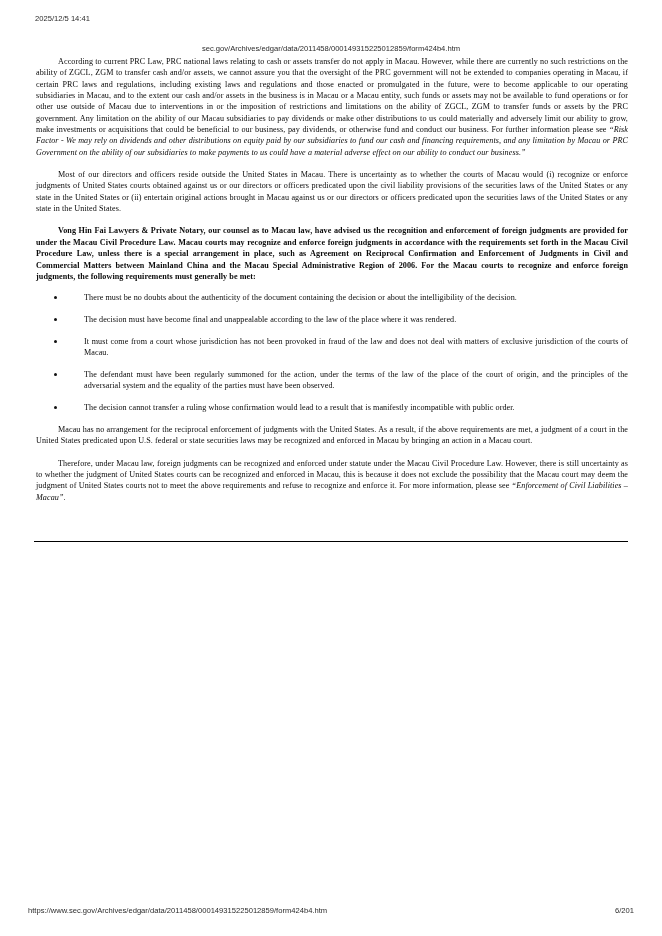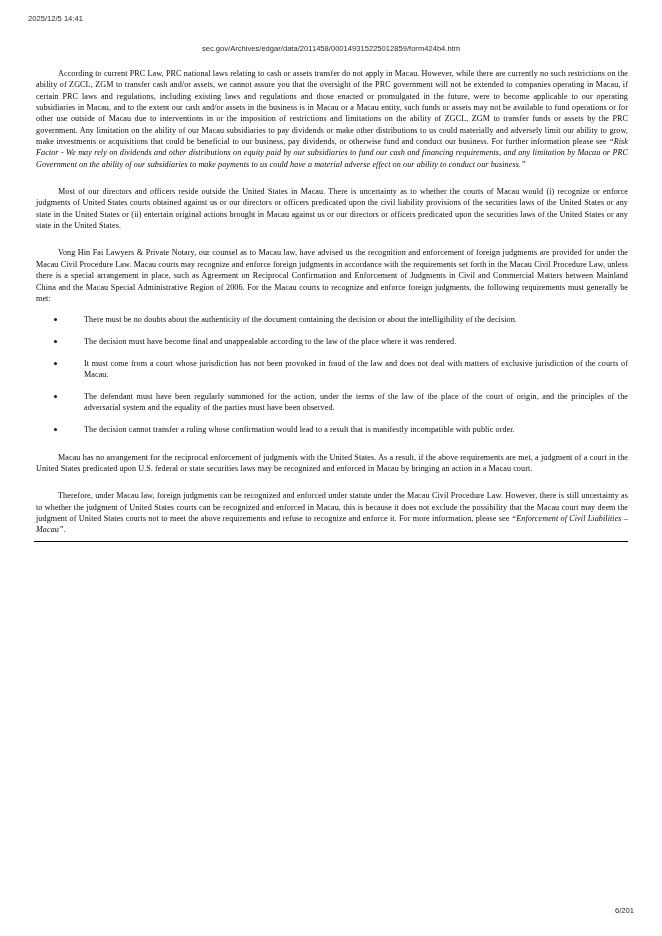--- a/index.html
+++ b/index.html
@@ -25,21 +25,21 @@
     width: 662px;
     height: 14px;
     font-family: "Liberation Sans", "DejaVu Sans", sans-serif;
     font-size: 7.6px;
     color: #2b2b2b;
     line-height: 14px;
     white-space: nowrap;
   }
   .print-header .ph-date {
     position: absolute;
-    left: 28px;
+    left: 35px;
     top: 0;
   }
   .print-header .ph-url {
     position: absolute;
     left: 0;
     top: 0;
     width: 662px;
     text-align: center;
     margin-top: 30px;
   }
@@ -70,29 +70,30 @@
 
   
   .doc {
     position: absolute;
     left: 36px;
     top: 52px;
     width: 592px;
   }
 
   p.para {
-    margin: 16px 0 11px 0;
+    margin: 4px 0 11px 0;
     font-size: 8.15px;
     line-height: 11.35px;
     text-align: justify;
     text-indent: 22px;
     letter-spacing: 0.01em;
   }
   p.para.tight-after {
     margin-bottom: 10px;
+    font-weight: bold;
   }
 
   em.q {
     font-style: italic;
   }
 
   
   ul.reqs {
     list-style: none;
     margin: 0 0 10px 0;
@@ -158,16 +159,17 @@
 
     <p class="para">Macau has no arrangement for the reciprocal enforcement of judgments with the United States. As a result, if the above requirements are met, a judgment of a court in the United States predicated upon U.S. federal or state securities laws may be recognized and enforced in Macau by bringing an action in a Macau court.</p>
 
     <p class="para"><span>Therefore, under Macau law, foreign judgments can be recognized and enforced under statute under the Macau Civil Procedure Law. However, there is still uncertainty as to whether the judgment of United States courts can be recognized and enforced in Macau, this is because it does not exclude the possibility that the Macau court may deem the judgment of United States courts not to meet the above requirements and refuse to recognize and enforce it. For more information, please see </span><em class="q">“Enforcement of Civil Liabilities – Macau”</em><span>.</span></p>
 
   </div>
 
   <hr class="doc-rule">
 
   <div class="print-footer">
+    <span class="pf-url">https://www.sec.gov/Archives/edgar/data/2011458/000149315225012859/form424b4.htm</span>
     <span class="pf-page">6/201</span>
   </div>
 
 </div>
 
 </body></html>

